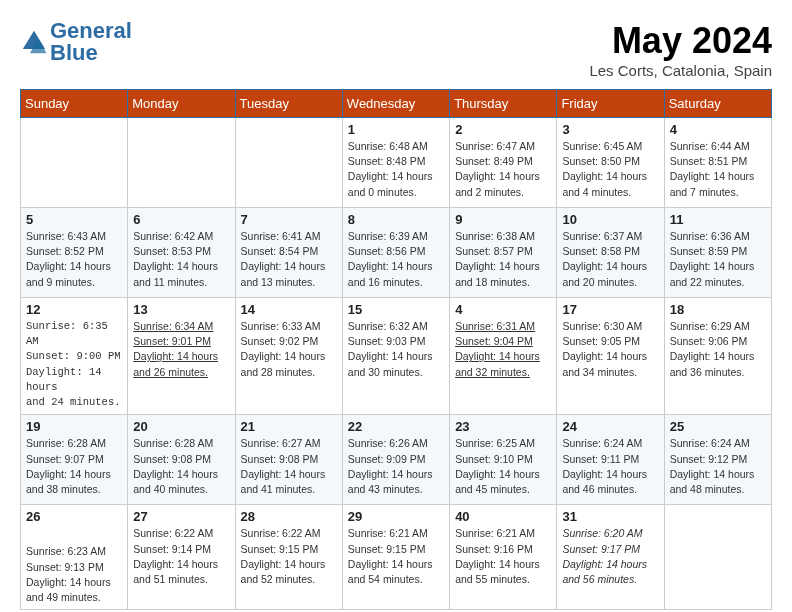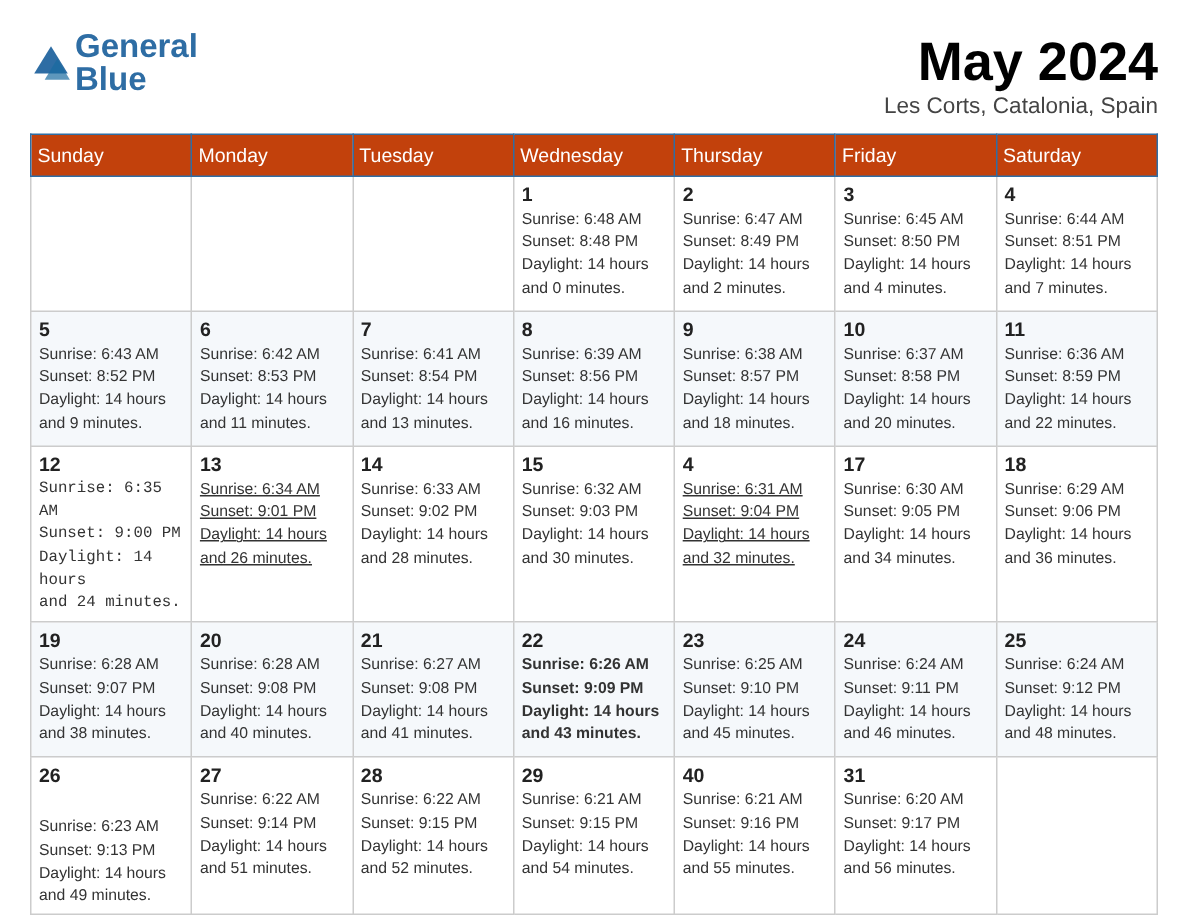--- a/index.html
+++ b/index.html
@@ -273,21 +273,21 @@
         </td>
         <td>
           <span class="day-number">21</span>
           <div class="day-info" style="white-space: pre-line;">Sunrise: 6:27 AM
 Sunset: 9:08 PM
 Daylight: 14 hours
 and 41 minutes.</div>
         </td>
         <td>
           <span class="day-number">22</span>
-          <div class="day-info" style="white-space: pre-line; font-weight: bold;">Sunrise: 6:26 AM
+          <div class="day-info" style="white-space: pre-line;">Sunrise: 6:26 AM
 Sunset: 9:09 PM
 Daylight: 14 hours
 and 43 minutes.</div>
         </td>
         <td>
           <span class="day-number">23</span>
           <div class="day-info" style="white-space: pre-line;">Sunrise: 6:25 AM
 Sunset: 9:10 PM
 Daylight: 14 hours
 and 45 minutes.</div>
@@ -338,21 +338,21 @@
         </td>
         <td>
           <span class="day-number">40</span>
           <div class="day-info" style="white-space: pre-line;">Sunrise: 6:21 AM
 Sunset: 9:16 PM
 Daylight: 14 hours
 and 55 minutes.</div>
         </td>
         <td>
           <span class="day-number">31</span>
-          <div class="day-info" style="white-space: pre-line;">Sunrise: 6:20 AM
+          <div class="day-info" style="white-space: pre-line; font-style: italic;">Sunrise: 6:20 AM
 Sunset: 9:17 PM
 Daylight: 14 hours
 and 56 minutes.</div>
         </td>
         <td class="empty"></td>
       </tr>
     </tbody>
 </table>
 
 </body></html>

